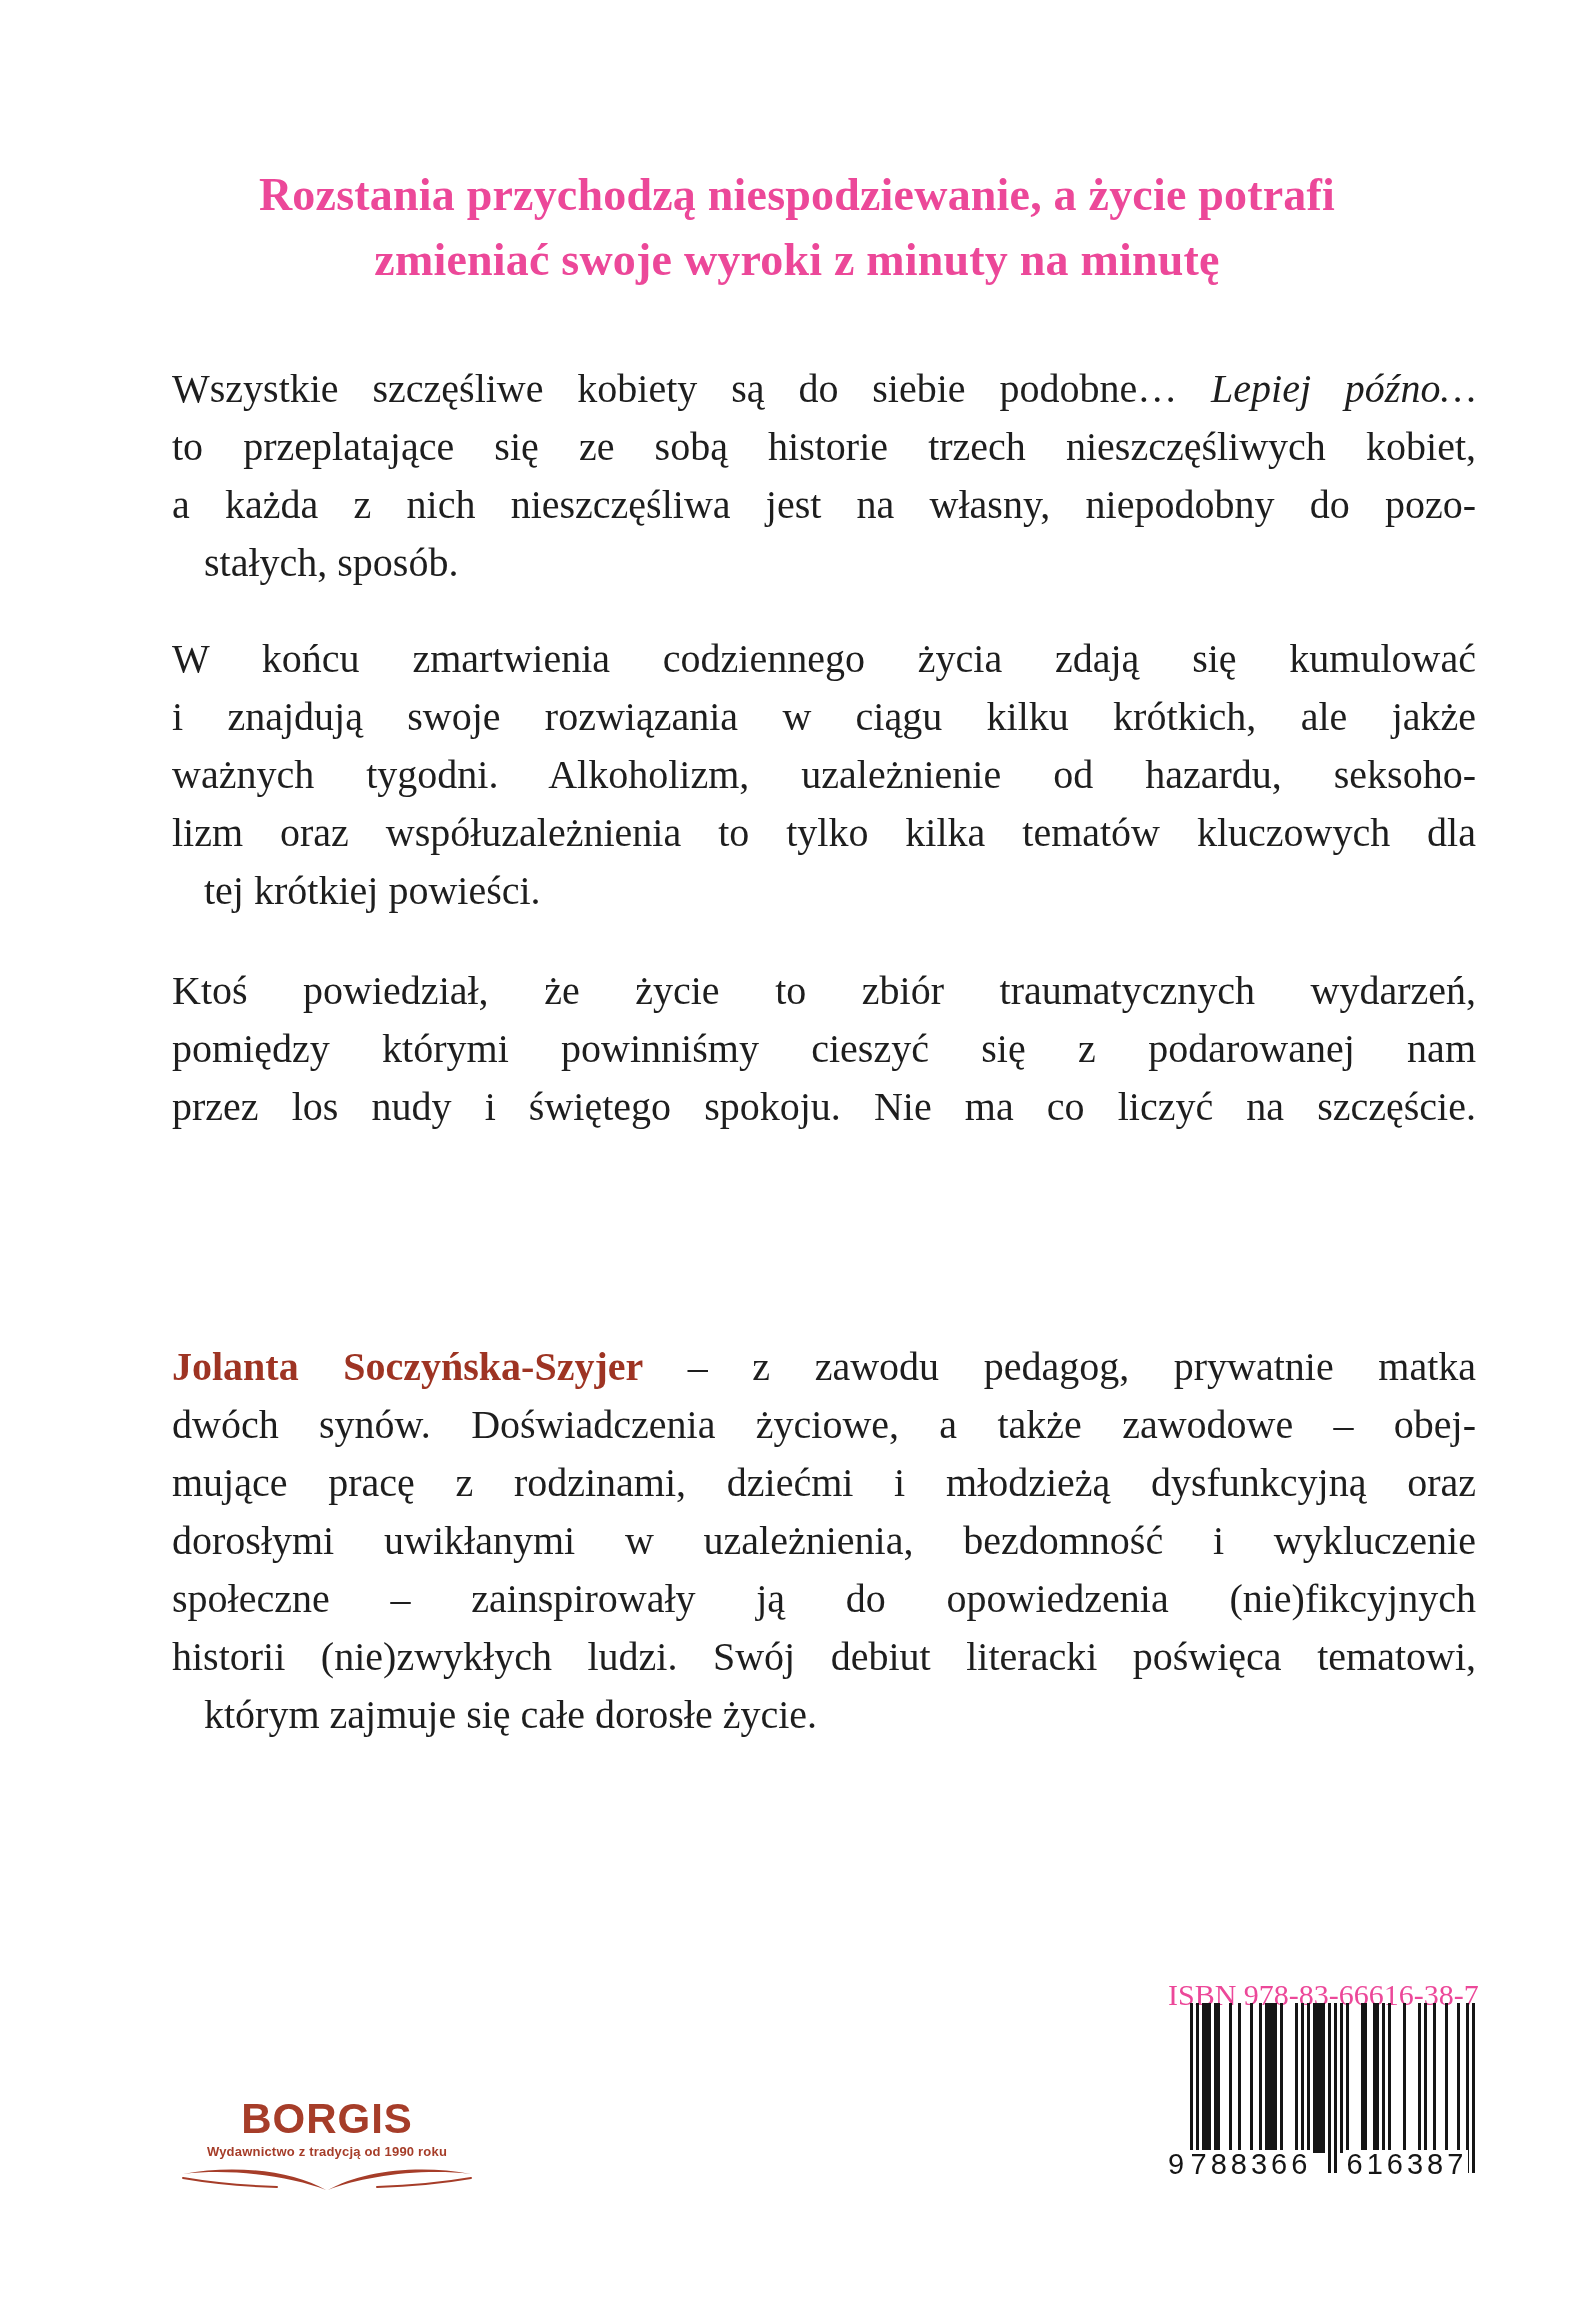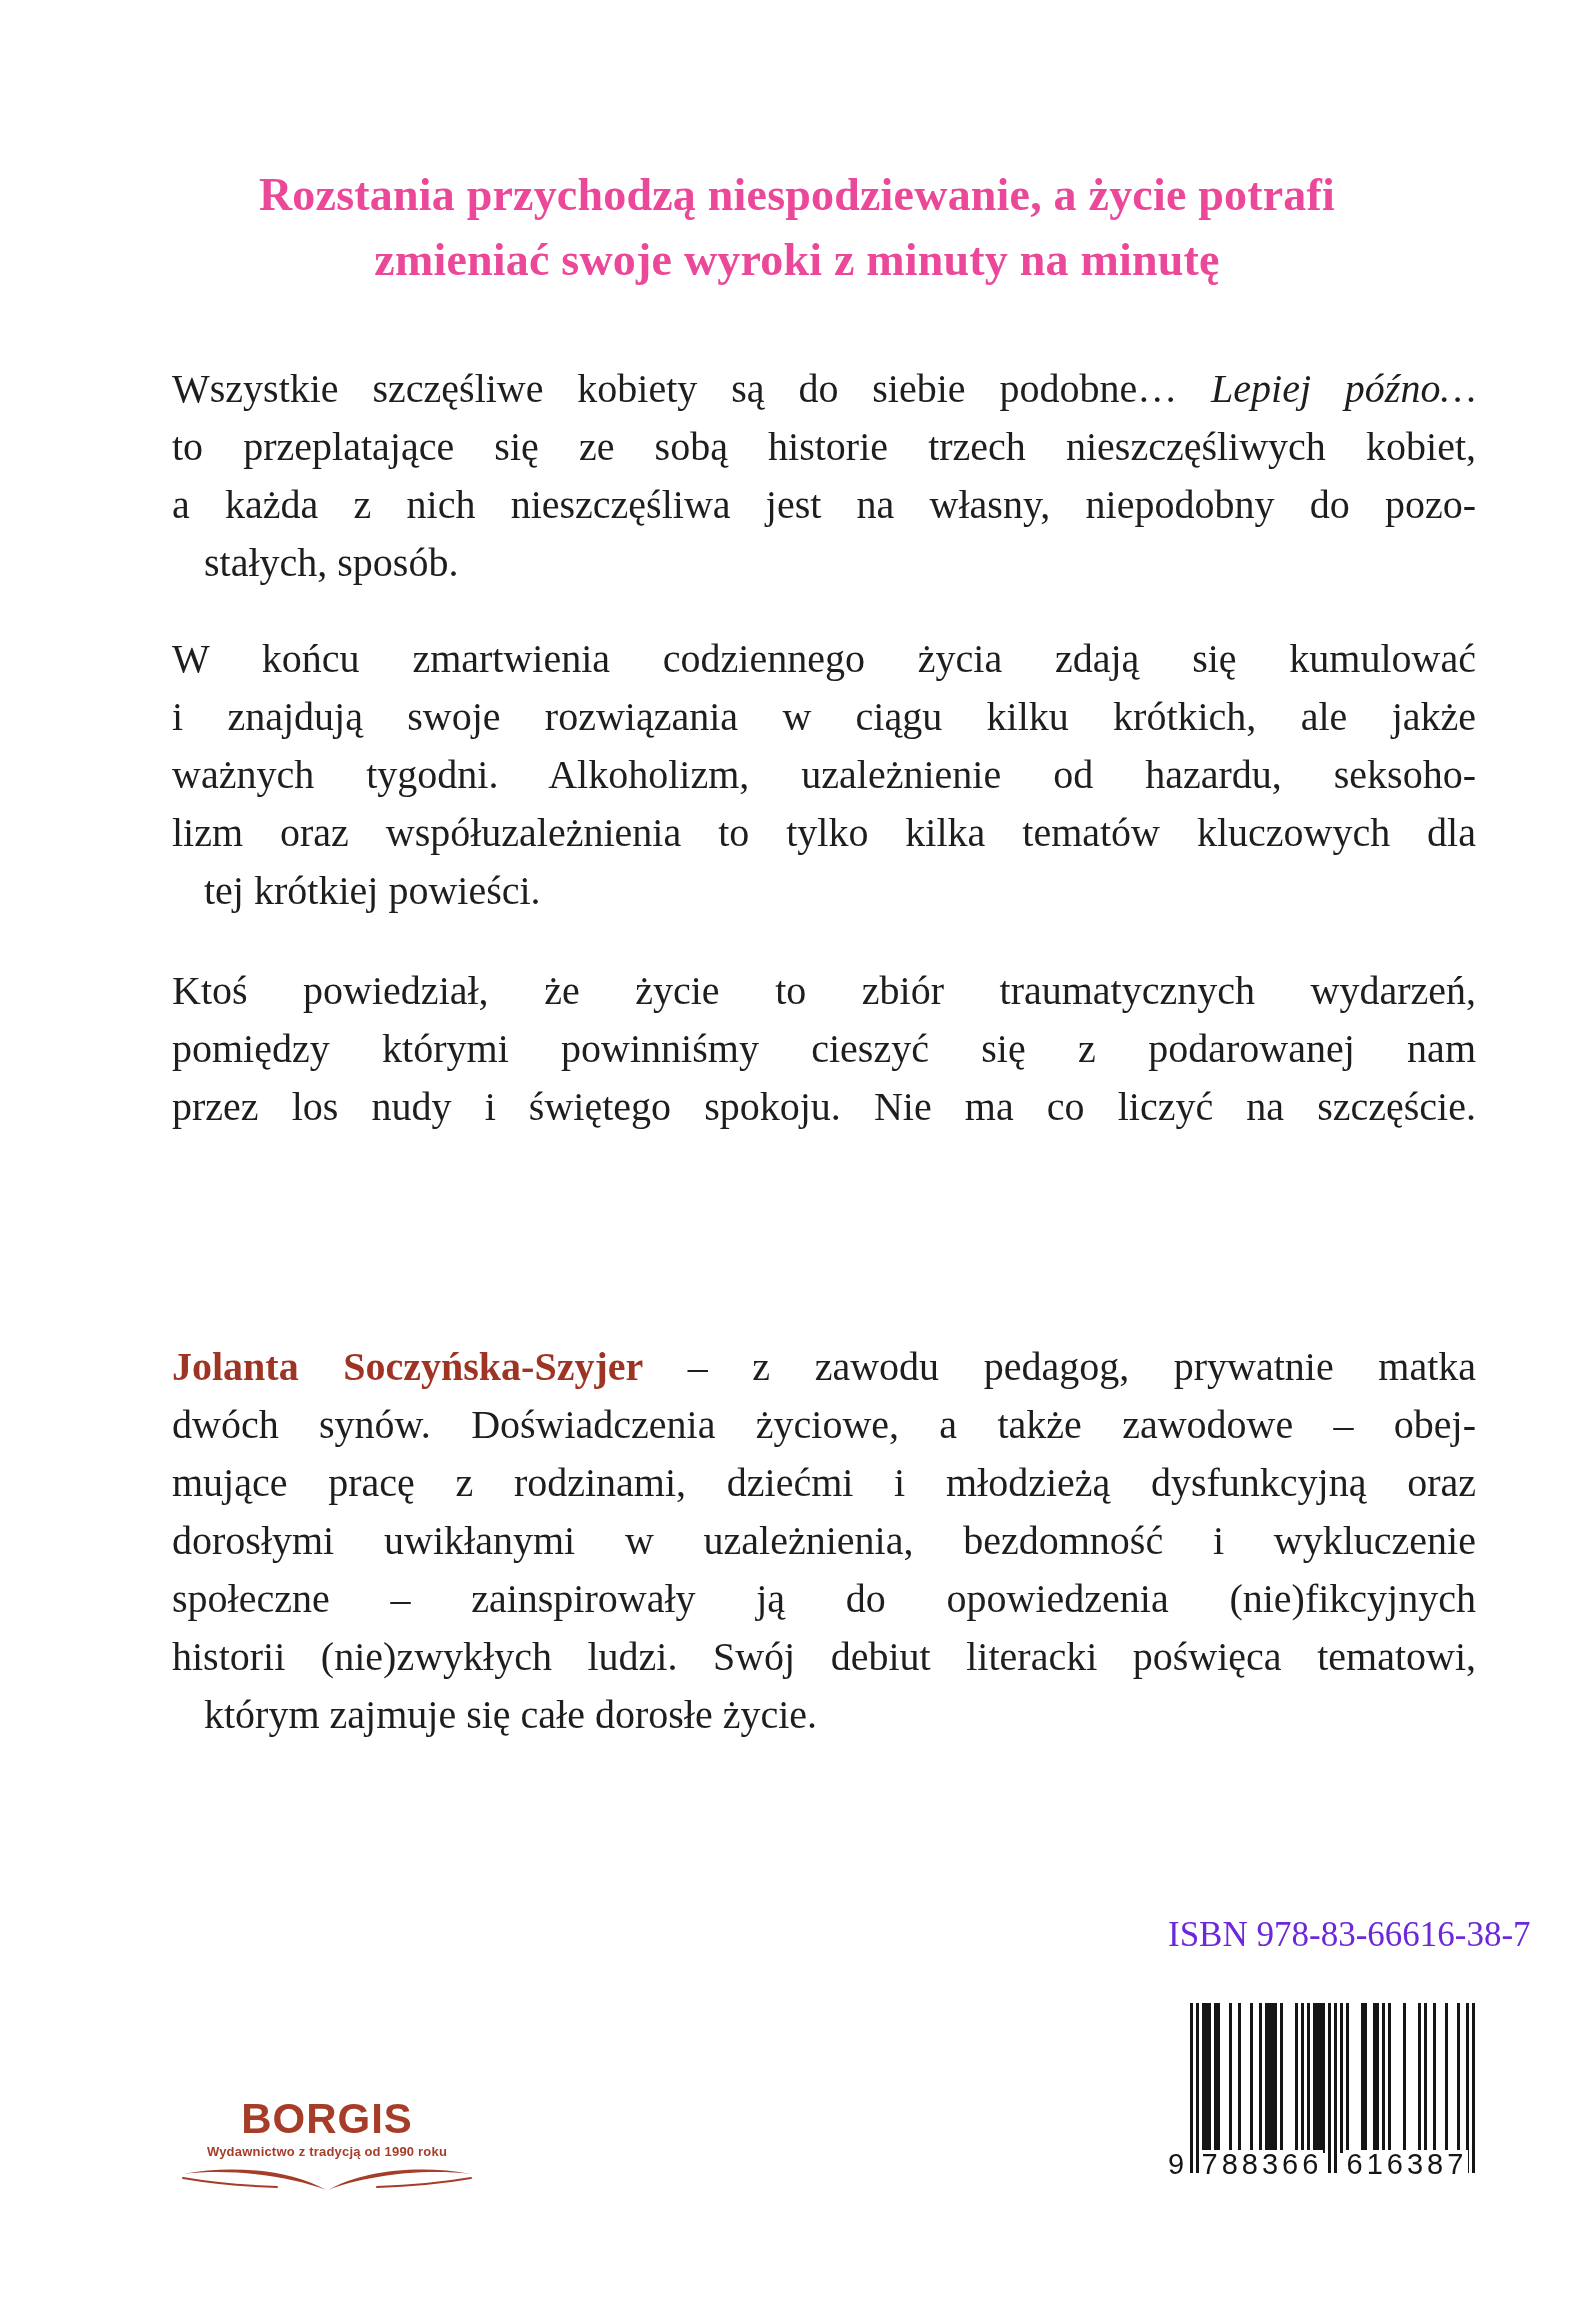--- a/index.html
+++ b/index.html
@@ -26,36 +26,36 @@
     position:absolute;left:172px;width:1304px;
     font-size:40px;line-height:58px;
   }
   .jl{text-align:justify;text-align-last:justify;white-space:nowrap;}
   .jl-last{text-align:left;margin-left:32px;}
   .p1{top:360px;} .p2{top:630px;} .p3{top:962px;} .bio{top:1338px;}
   .author{color:#9e3423;font-weight:bold;}
   .em{font-style:italic;}
   
   .isbn{
-    position:absolute;top:1920px;left:1168px;width:300px;
-    font-size:35px;line-height:30px;text-align:center;color:#6d28d9;
+    position:absolute;top:1980px;left:1168px;width:300px;
+    font-size:30px;line-height:30px;text-align:center;color:#ec4899;
     white-space:nowrap;
   }
   .barcode{position:absolute;top:2003px;left:1190px;width:285px;height:172px;}
   .bars{position:absolute;inset:0;}
   .bars i{position:absolute;top:0;width:3px;height:150px;background:#151515;}
   .bars i.guard{height:170px;}
   .bcdigit{
     position:absolute;top:147px;height:25px;
     font-family:"Liberation Sans","DejaVu Sans",sans-serif;
     font-size:29px;line-height:29px;color:#151515;
     background:#ffffff;text-align:center;
   }
   .bc-lead{left:-24px;width:20px;}
-  .bc-g1{left:11px;width:122px;letter-spacing:4px;}
+  .bc-g1{left:0;width:122px;letter-spacing:4px;}
   .bc-g2{left:156px;width:122px;letter-spacing:4px;}
   
   .logo{
     position:absolute;top:2098px;left:167px;width:320px;
     text-align:center;color:#a63d29;
     font-family:"Liberation Sans","DejaVu Sans",sans-serif;
   }
   .logo-name{font-size:42px;line-height:42px;font-weight:bold;letter-spacing:1px;}
   .logo-tagline{font-size:13px;line-height:13px;font-weight:bold;margin-top:5px;letter-spacing:.2px;}
   .logo-book{margin-top:5px;}

